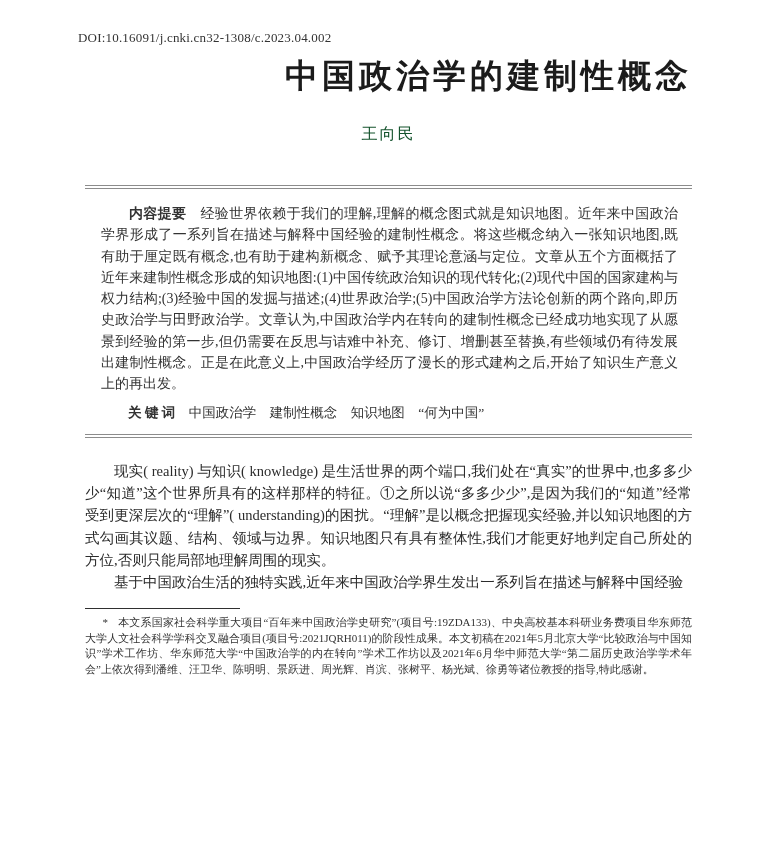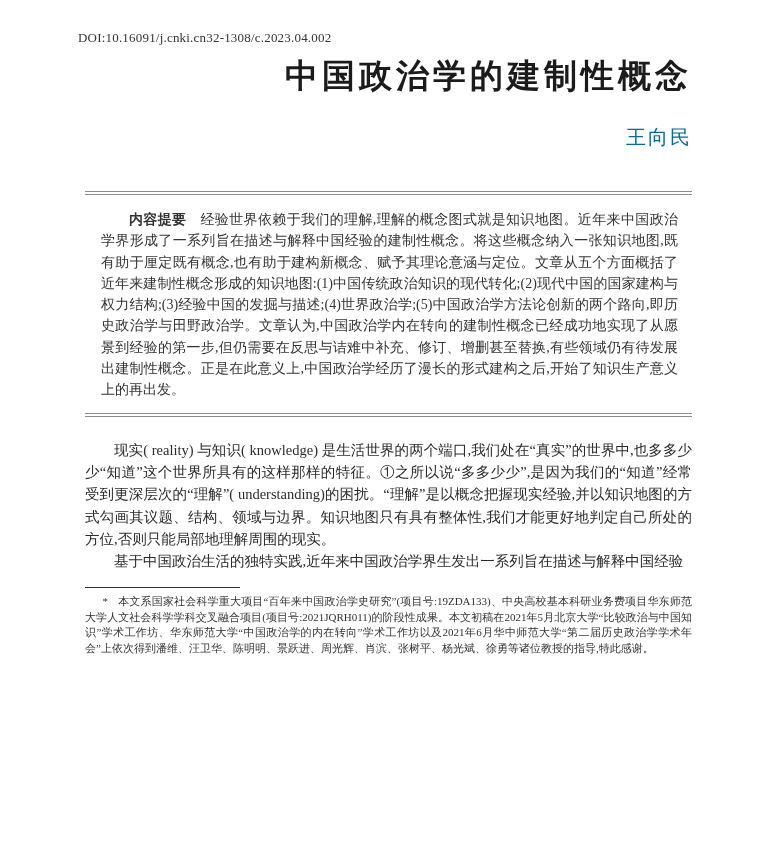--- a/index.html
+++ b/index.html
@@ -30,23 +30,23 @@
     line-height: 48px;
     margin-top: 6px;
     letter-spacing: 4px;
   }
   .title sup {
     font-size: 14px;
     vertical-align: super;
     letter-spacing: 0;
   }
   .author {
-    text-align: right;
-    font-size: 20px;
-    color: #0369a1;
+    text-align: center;
+    font-size: 16px;
+    color: #14532d;
     margin-top: 24px;
     letter-spacing: 2px;
   }
   .hr-double {
     height: 2px;
     border-top: 1px solid #8c8c8c;
     border-bottom: 1px solid #8c8c8c;
   }
   .hr-top { margin-top: 40px; }
   .hr-bottom { margin-top: 12px; }
@@ -107,20 +107,23 @@
   </div>
 
   <div class="author">王向民</div>
 
   <div class="hr-double hr-top"></div>
 
   <div class="abstract">
     <p><span class="abstract-label">内容提要</span><span>经验世界依赖于我们的理解,理解的概念图式就是知识地图。近年来中国政治学界形成了一系列旨在描述与解释中国经验的建制性概念。将这些概念纳入一张知识地图,既有助于厘定既有概念,也有助于建构新概念、赋予其理论意涵与定位。文章从五个方面概括了近年来建制性概念形成的知识地图:(1)中国传统政治知识的现代转化;(2)现代中国的国家建构与权力结构;(3)经验中国的发掘与描述;(4)世界政治学;(5)中国政治学方法论创新的两个路向,即历史政治学与田野政治学。文章认为,中国政治学内在转向的建制性概念已经成功地实现了从愿景到经验的第一步,但仍需要在反思与诘难中补充、修订、增删甚至替换,有些领域仍有待发展出建制性概念。正是在此意义上,中国政治学经历了漫长的形式建构之后,开始了知识生产意义上的再出发。</span></p>
   </div>
 
+  <div class="keywords">
+    <span class="keywords-label">关 键 词</span><span>中国政治学　建制性概念　知识地图　“何为中国”</span>
+  </div>
 
   <div class="hr-double hr-bottom"></div>
 
   <div class="columns">
     <div class="col">
       <p class="indent">现实( reality) 与知识( knowledge) 是生活世界的两个端口,我们处在“真实”的世界中,也多多少少“知道”这个世界所具有的这样那样的特征。①之所以说“多多少少”,是因为我们的“知道”经常受到更深层次的“理解”( understanding)的困扰。“理解”是以概念把握现实经验,并以知识地图的方式勾画其议题、结构、领域与边界。知识地图只有具有整体性,我们才能更好地判定自己所处的方位,否则只能局部地理解周围的现实。</p>
       <p class="indent">基于中国政治生活的独特实践,近年来中国政治学界生发出一系列旨在描述与解释中国经验</p>
     </div>
   </div>
 

